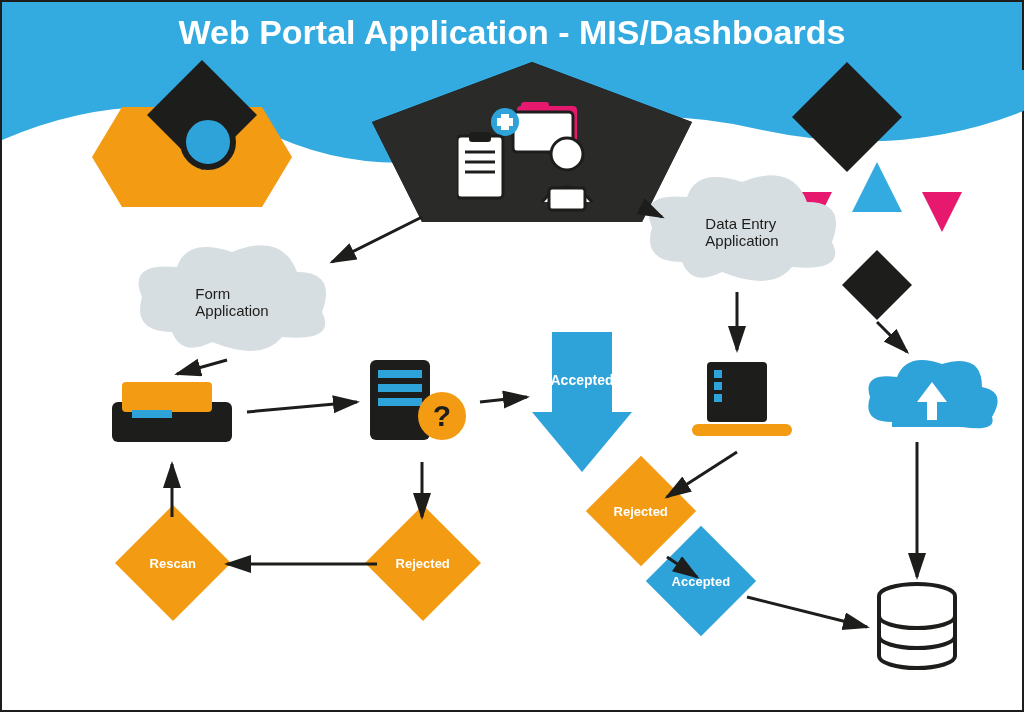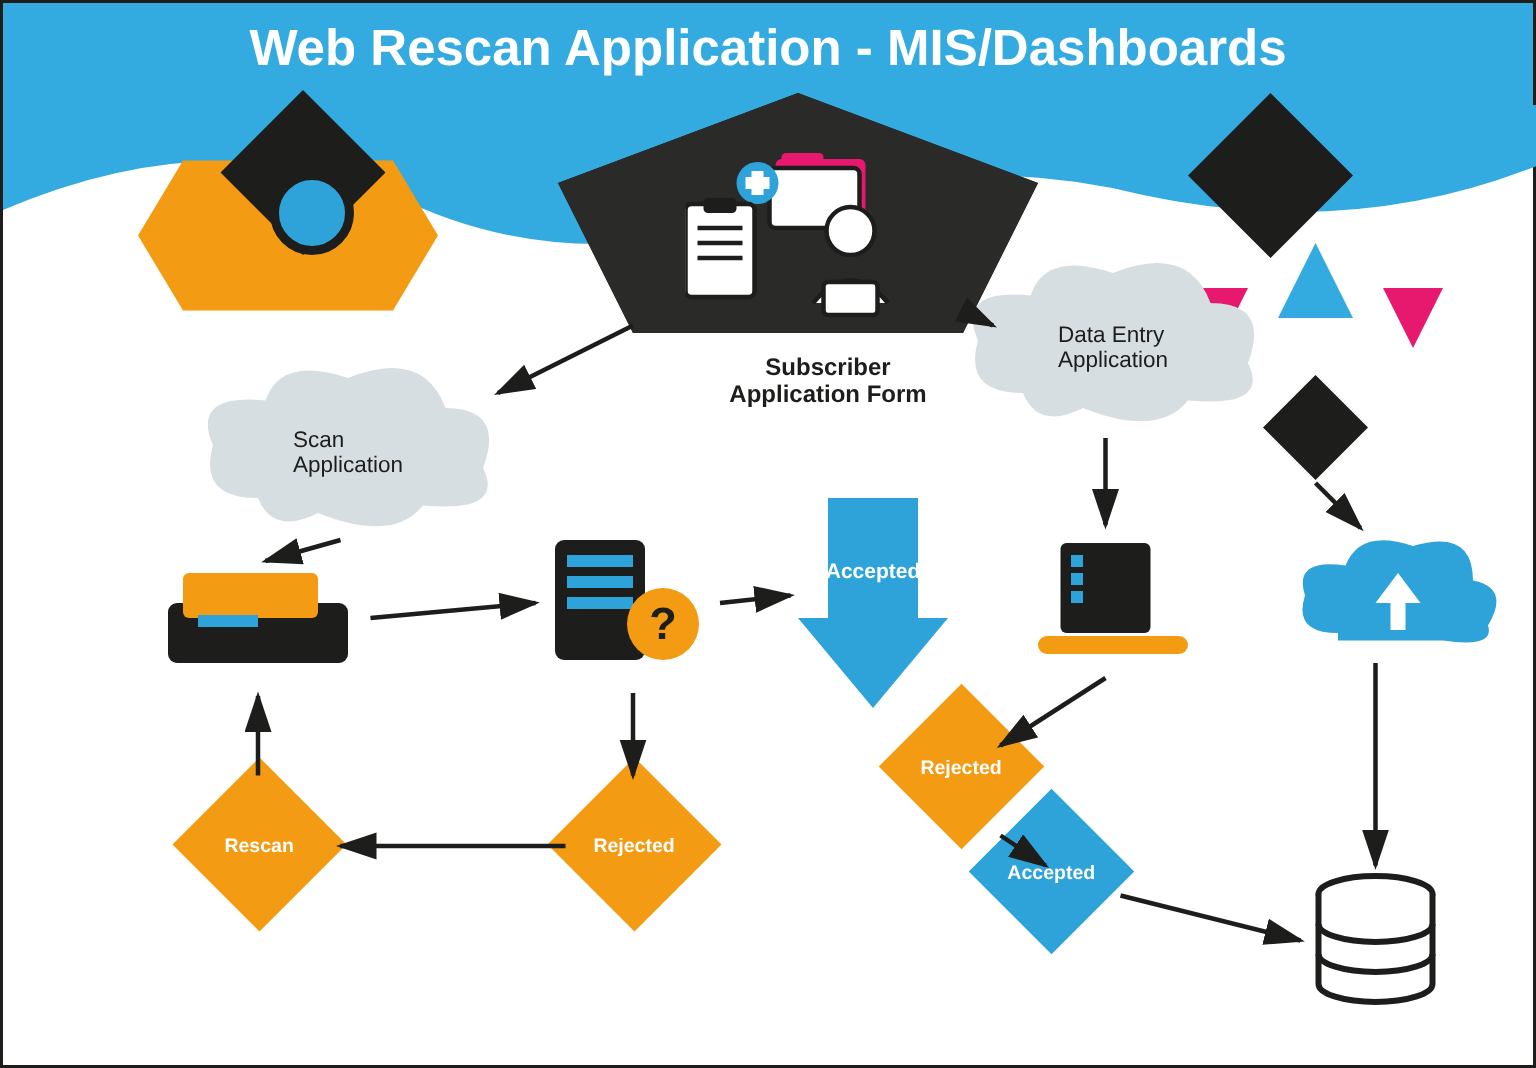--- a/index.html
+++ b/index.html
@@ -81,21 +81,21 @@
   }
   
   .abs { position:absolute; }
 </style>
 </head>
 <body>
 
 <div class="canvas">
 
   <div class="header-bar">
-    <span class="header-title">Web Rescan Application - MIS/Dashboards</span>
+    <span class="header-title">Web Portal Application - MIS/Dashboards</span>
   </div>
 
   <svg class="abs" style="left:0;top:68px" width="1024" height="140">
     <path d="M0 0 H1024 V40 Q900 90 760 60 Q640 30 520 70 Q380 120 260 60 Q140 10 0 70 Z" fill="#34abe0"></path>
   </svg>
 
   <svg class="abs" style="left:80px;top:95px" width="220" height="140">
     <polygon points="40,10 180,10 210,60 180,110 40,110 10,60" fill="#f39b13"></polygon>
   </svg>
 
@@ -142,34 +142,32 @@
   </svg>
 
   <svg class="abs" style="left:840px;top:248px" width="70" height="70">
     <polygon points="35,0 70,35 35,70 0,35" fill="#1d1d1b"></polygon>
   </svg>
 
   <div class="cloud" style="left:130px;top:240px;width:200px;height:120px">
     <svg width="200" height="120">
       <path d="M40 90 Q0 90 10 55 Q-5 20 45 25 Q55 -5 100 10 Q150 -10 165 30 Q205 30 190 70 Q205 100 150 95 Q130 120 80 100 Q50 115 40 90 Z" fill="#d7dee2"></path>
     </svg>
-    <div class="label" style="white-space:pre-line">Scan
+    <div class="label" style="white-space:pre-line">Form
 Application</div>
   </div>
 
   <div class="cloud" style="left:640px;top:170px;width:200px;height:120px">
     <svg width="200" height="120">
       <path d="M40 90 Q0 90 10 55 Q-5 20 45 25 Q55 -5 100 10 Q150 -10 165 30 Q205 30 190 70 Q205 100 150 95 Q130 120 80 100 Q50 115 40 90 Z" fill="#d7dee2"></path>
     </svg>
     <div class="label" style="white-space:pre-line">Data Entry
 Application</div>
   </div>
 
-  <div class="plain-label" style="left:470px;top:235px;width:160px;white-space:pre-line;font-weight:700">Subscriber
-Application Form</div>
 
   <svg class="abs" style="left:100px;top:370px" width="150" height="90">
     <rect x="10" y="30" width="120" height="40" rx="6" fill="#1d1d1b"></rect>
     <rect x="20" y="10" width="90" height="30" rx="4" fill="#f39b13"></rect>
     <rect x="30" y="38" width="40" height="8" fill="#2ea3d9"></rect>
   </svg>
 
   <svg class="abs" style="left:360px;top:350px" width="120" height="110">
     <rect x="8" y="8" width="60" height="80" rx="6" fill="#1d1d1b"></rect>
     <rect x="16" y="18" width="44" height="8" fill="#2ea3d9"></rect>

